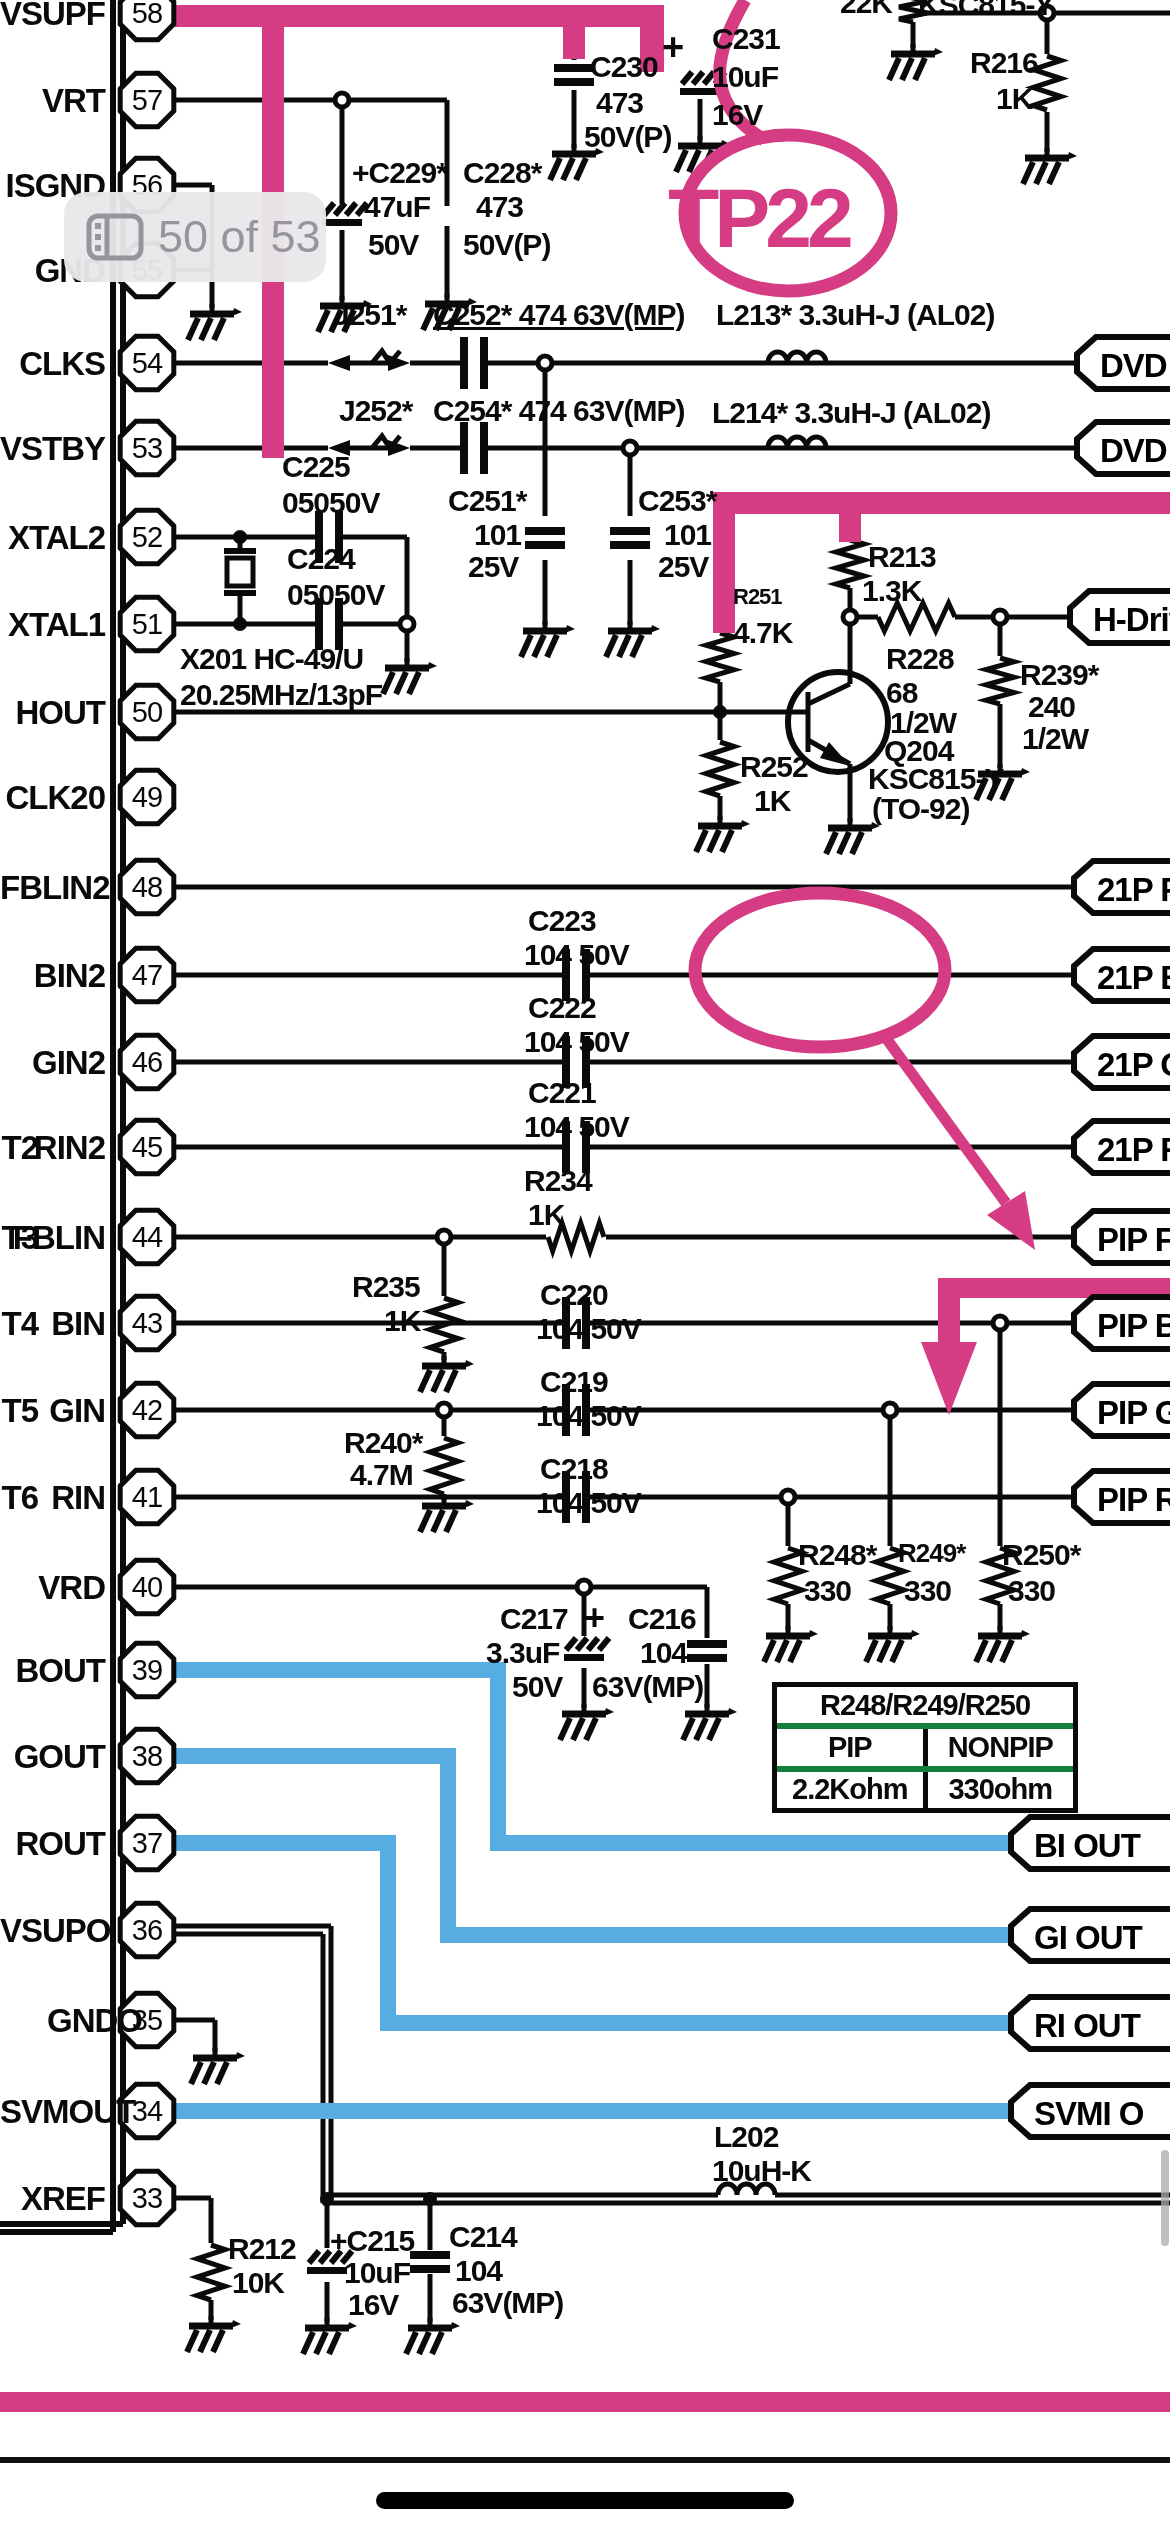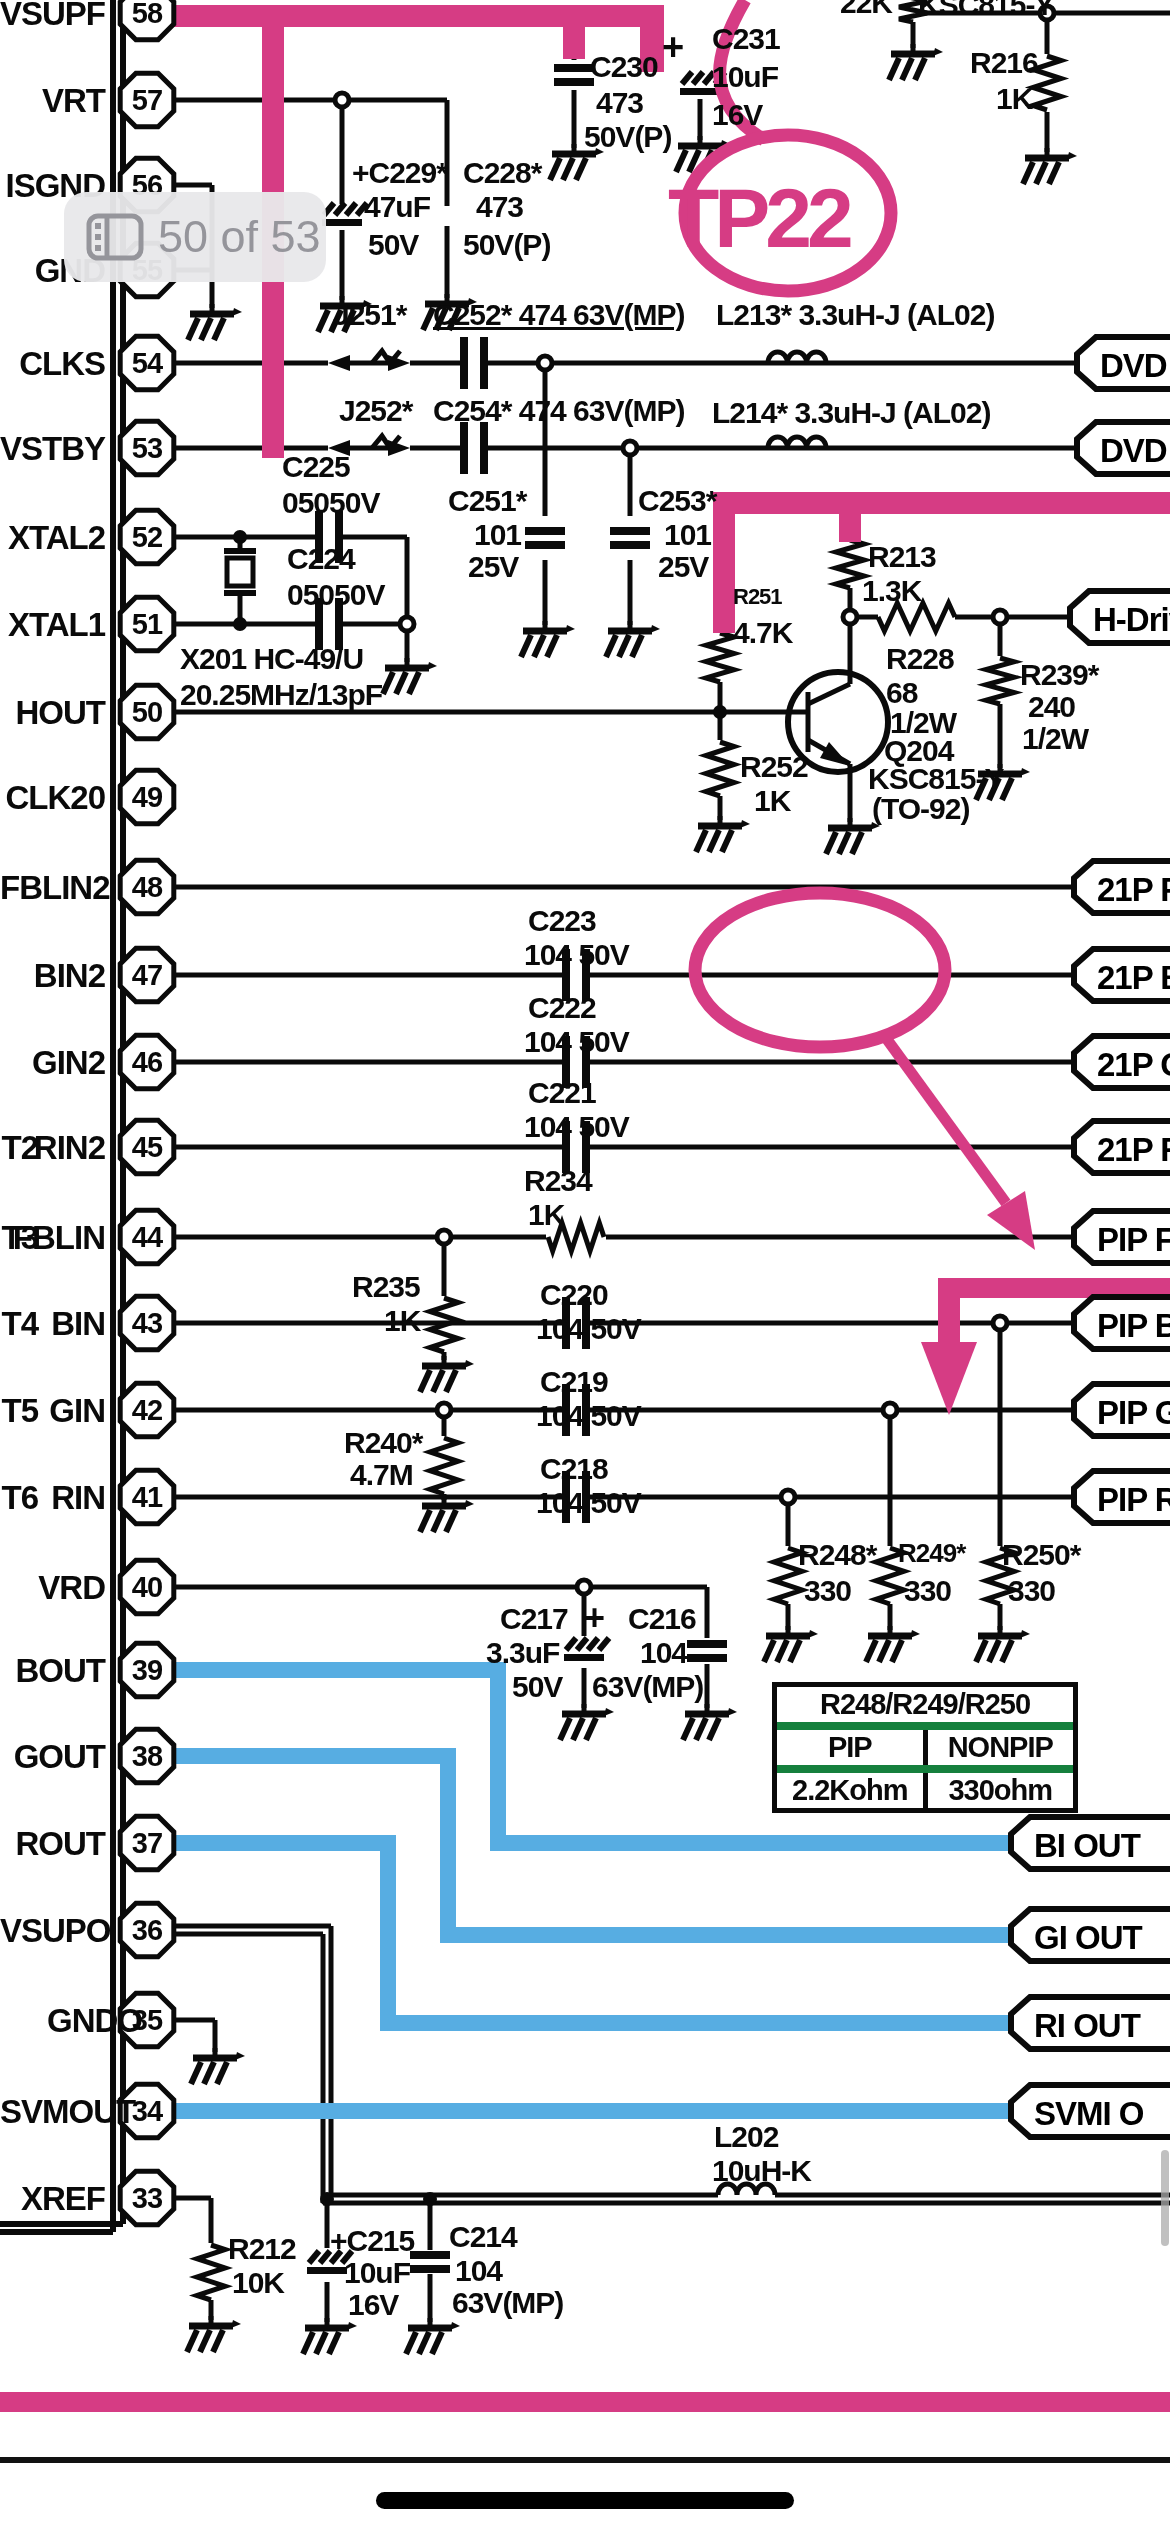--- a/index.html
+++ b/index.html
@@ -3,31 +3,31 @@
 <meta charset="utf-8">
 <style>
   html,body{margin:0;padding:0;background:#fff;}
   #screen{position:relative;width:1170px;height:2532px;background:#fff;overflow:hidden;
           font-family:"Liberation Sans",sans-serif;}
   #wires{position:absolute;left:0;top:0;z-index:1;}
   #labels{position:absolute;left:0;top:0;width:1170px;height:2532px;z-index:3;pointer-events:none;}
   .lbl{position:absolute;font-weight:bold;color:#0a0a0a;white-space:nowrap;letter-spacing:-1px;line-height:1;}
   .pinlbl{position:absolute;font-weight:bold;font-size:33px;color:#0a0a0a;text-align:right;width:105px;left:0;letter-spacing:-1px;line-height:1;}
   .pinpre{position:absolute;font-weight:bold;font-size:33px;color:#0a0a0a;text-align:right;width:44px;left:-6px;letter-spacing:-1px;line-height:1;}
-  .pinnum{position:absolute;font-weight:bold;font-size:29px;color:#0a0a0a;width:60px;text-align:center;letter-spacing:-1px;line-height:1;}
+  .pinnum{position:absolute;font-weight:normal;font-size:29px;color:#0a0a0a;width:60px;text-align:center;letter-spacing:-1px;line-height:1;}
   .tag{position:absolute;height:58px;z-index:2;}
   .tag svg{position:absolute;left:0;top:0;}
   .tag .tagtxt{position:absolute;left:26px;top:13px;font-weight:bold;font-size:33px;letter-spacing:-1px;white-space:nowrap;}
   .tp{position:absolute;z-index:4;color:#d63c84;font-weight:bold;letter-spacing:-5px;font-size:84px;line-height:1;}
   #badge{position:absolute;left:64px;top:192px;width:262px;height:90px;background:rgba(232,232,234,.96);
          border-radius:22px;z-index:6;display:flex;align-items:center;}
   #badge .btxt{color:#95959b;font-size:45px;margin-left:14px;letter-spacing:0;}
   #rtable{position:absolute;left:772px;top:1682px;width:306px;height:131px;z-index:2;
           border:5px solid #0a0a0a;box-sizing:border-box;display:flex;flex-direction:column;}
-  #rtable .trow{flex:1;display:flex;border-top:8px solid #15803d;}
+  #rtable .trow{flex:1;display:flex;border-top:6px solid #15803d;}
   #rtable .trow:first-child{border-top:none;}
   #rtable .tcell{flex:1;display:flex;align-items:center;justify-content:center;
                  font-weight:bold;font-size:29px;letter-spacing:-1px;color:#0a0a0a;border-left:5px solid #0a0a0a;}
   #rtable .tcell:first-child{border-left:none;}
   #homebar{position:absolute;left:376px;top:2492px;width:418px;height:17px;border-radius:9px;background:#000;z-index:6;}
   #blackline{position:absolute;left:0;top:2457px;width:1170px;height:6px;background:#111;z-index:2;}
   #pinkbar-bottom{position:absolute;left:0;top:2392px;width:1170px;height:20px;z-index:2;}
   #scrollbar{position:absolute;left:1161px;top:2150px;width:8px;height:96px;border-radius:4px;background:#ababab;opacity:.75;z-index:6;}
 </style>
 </head>

